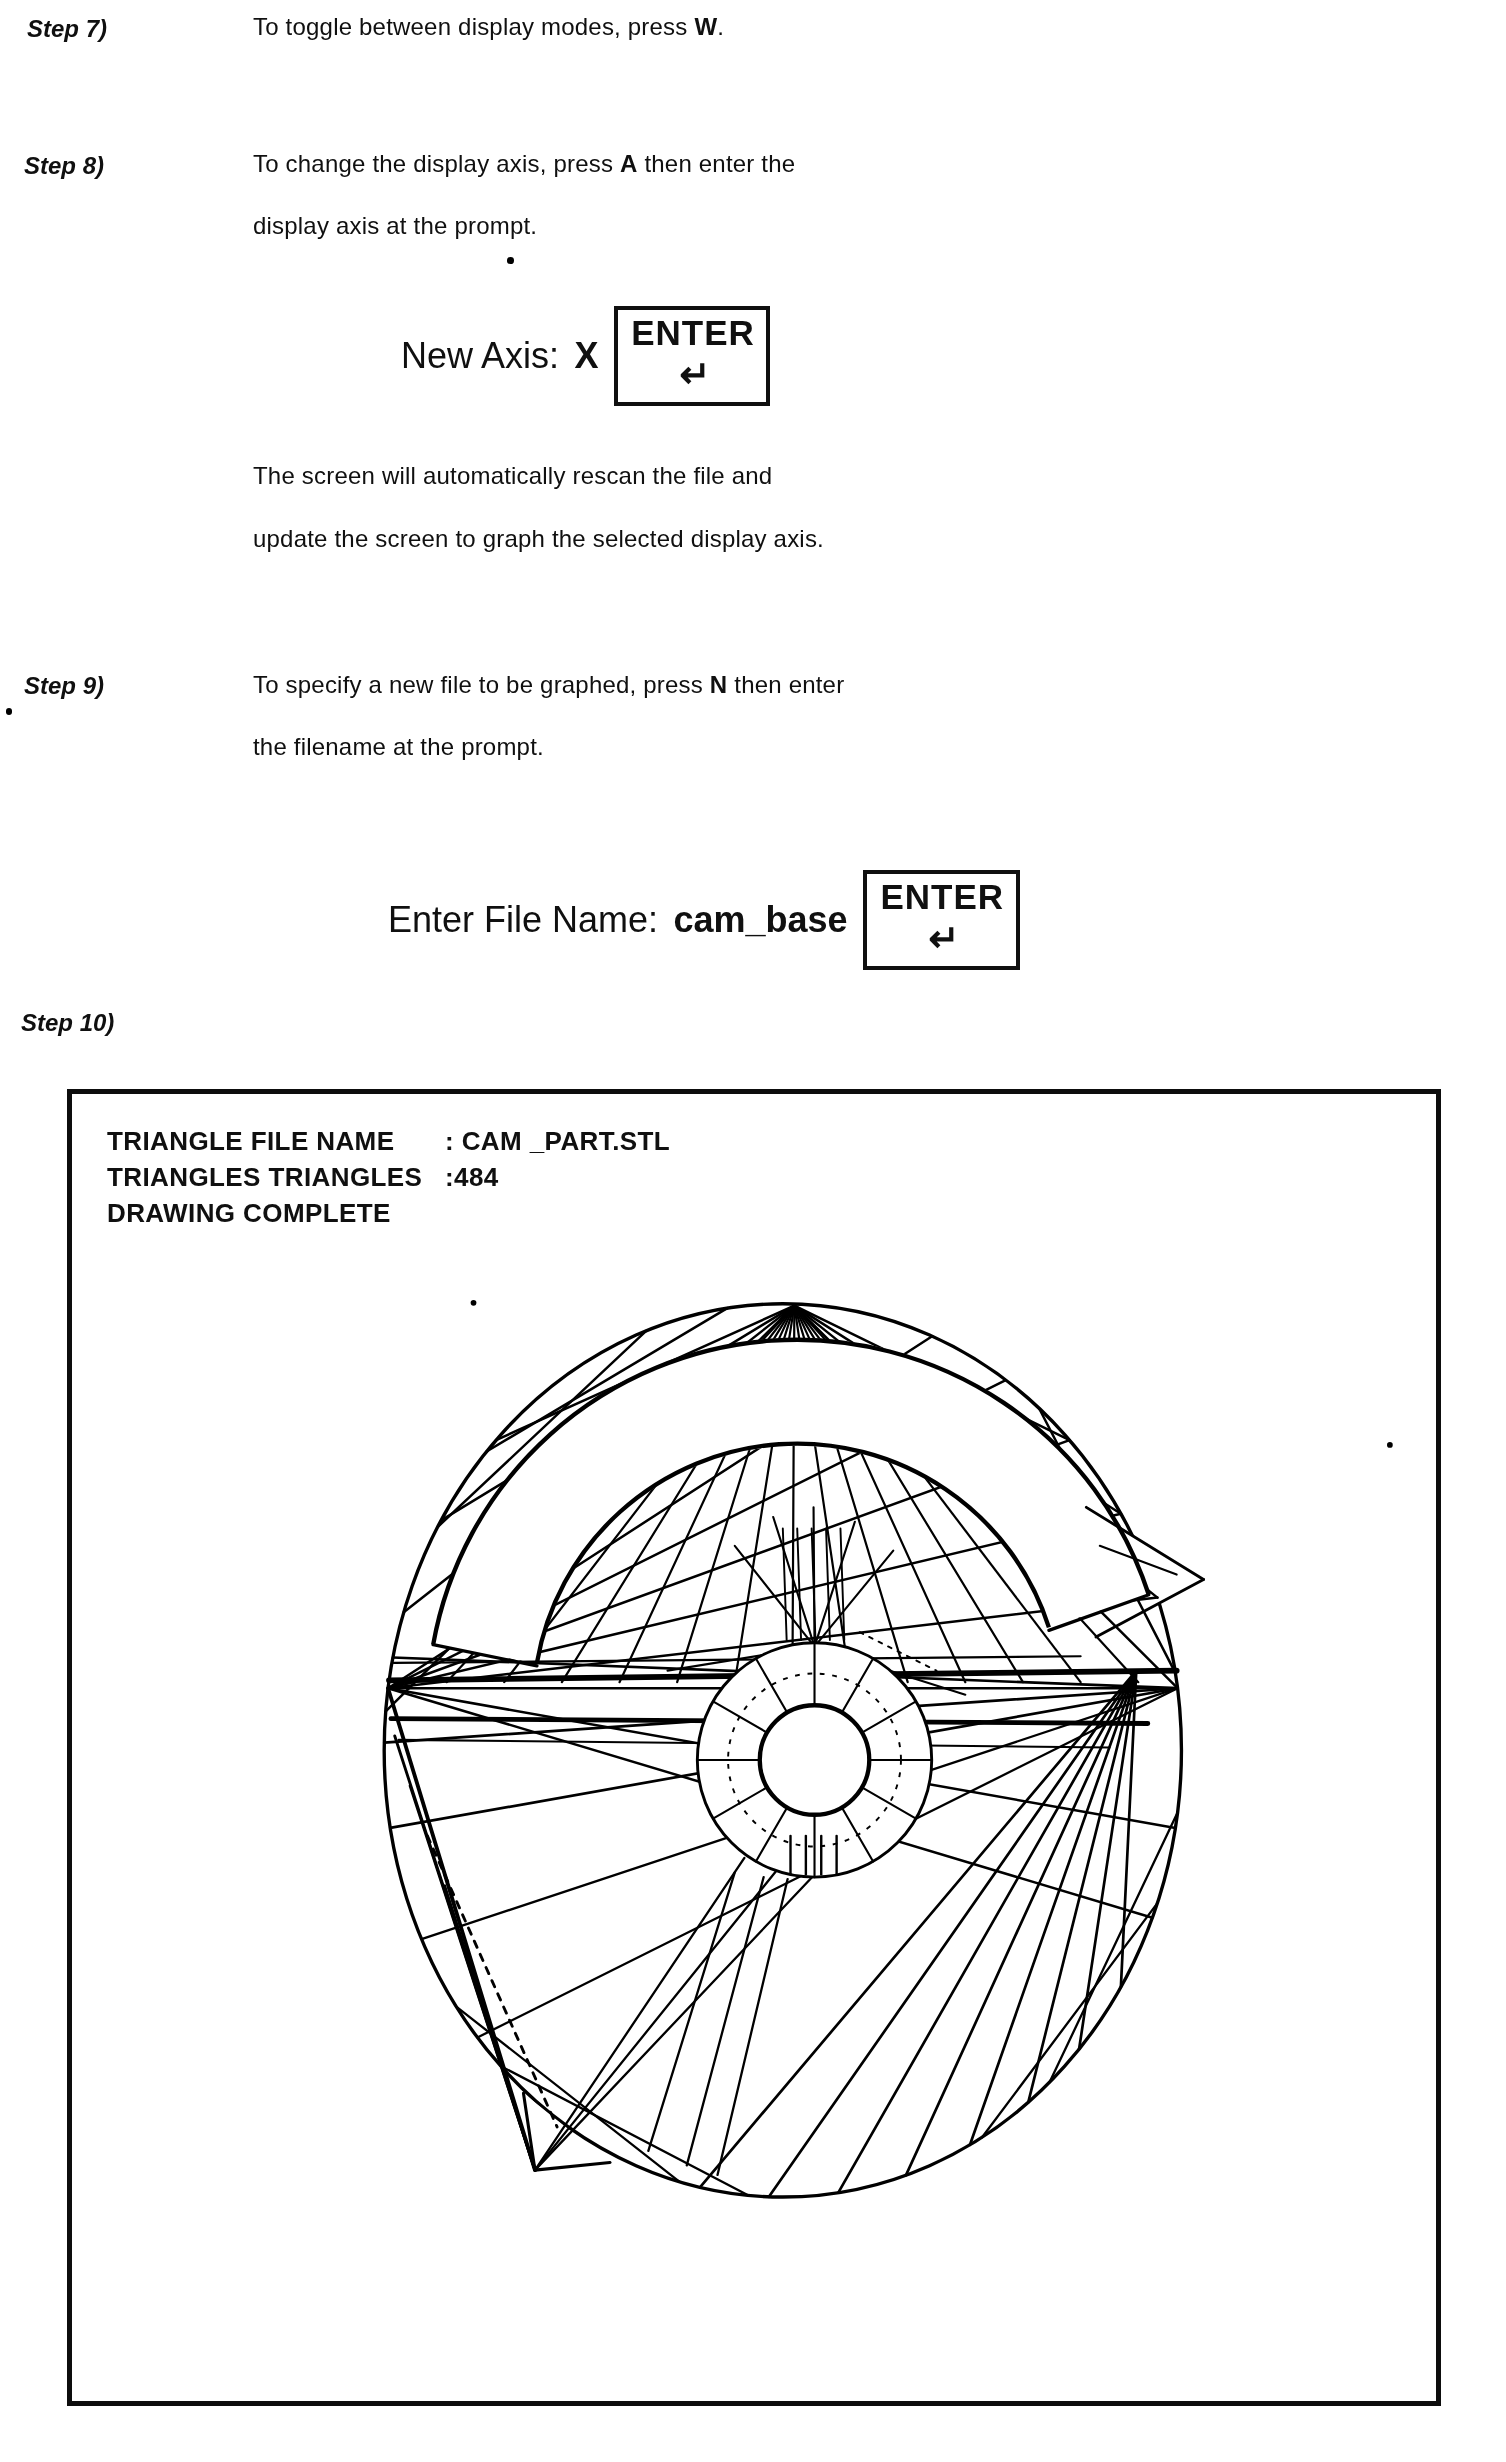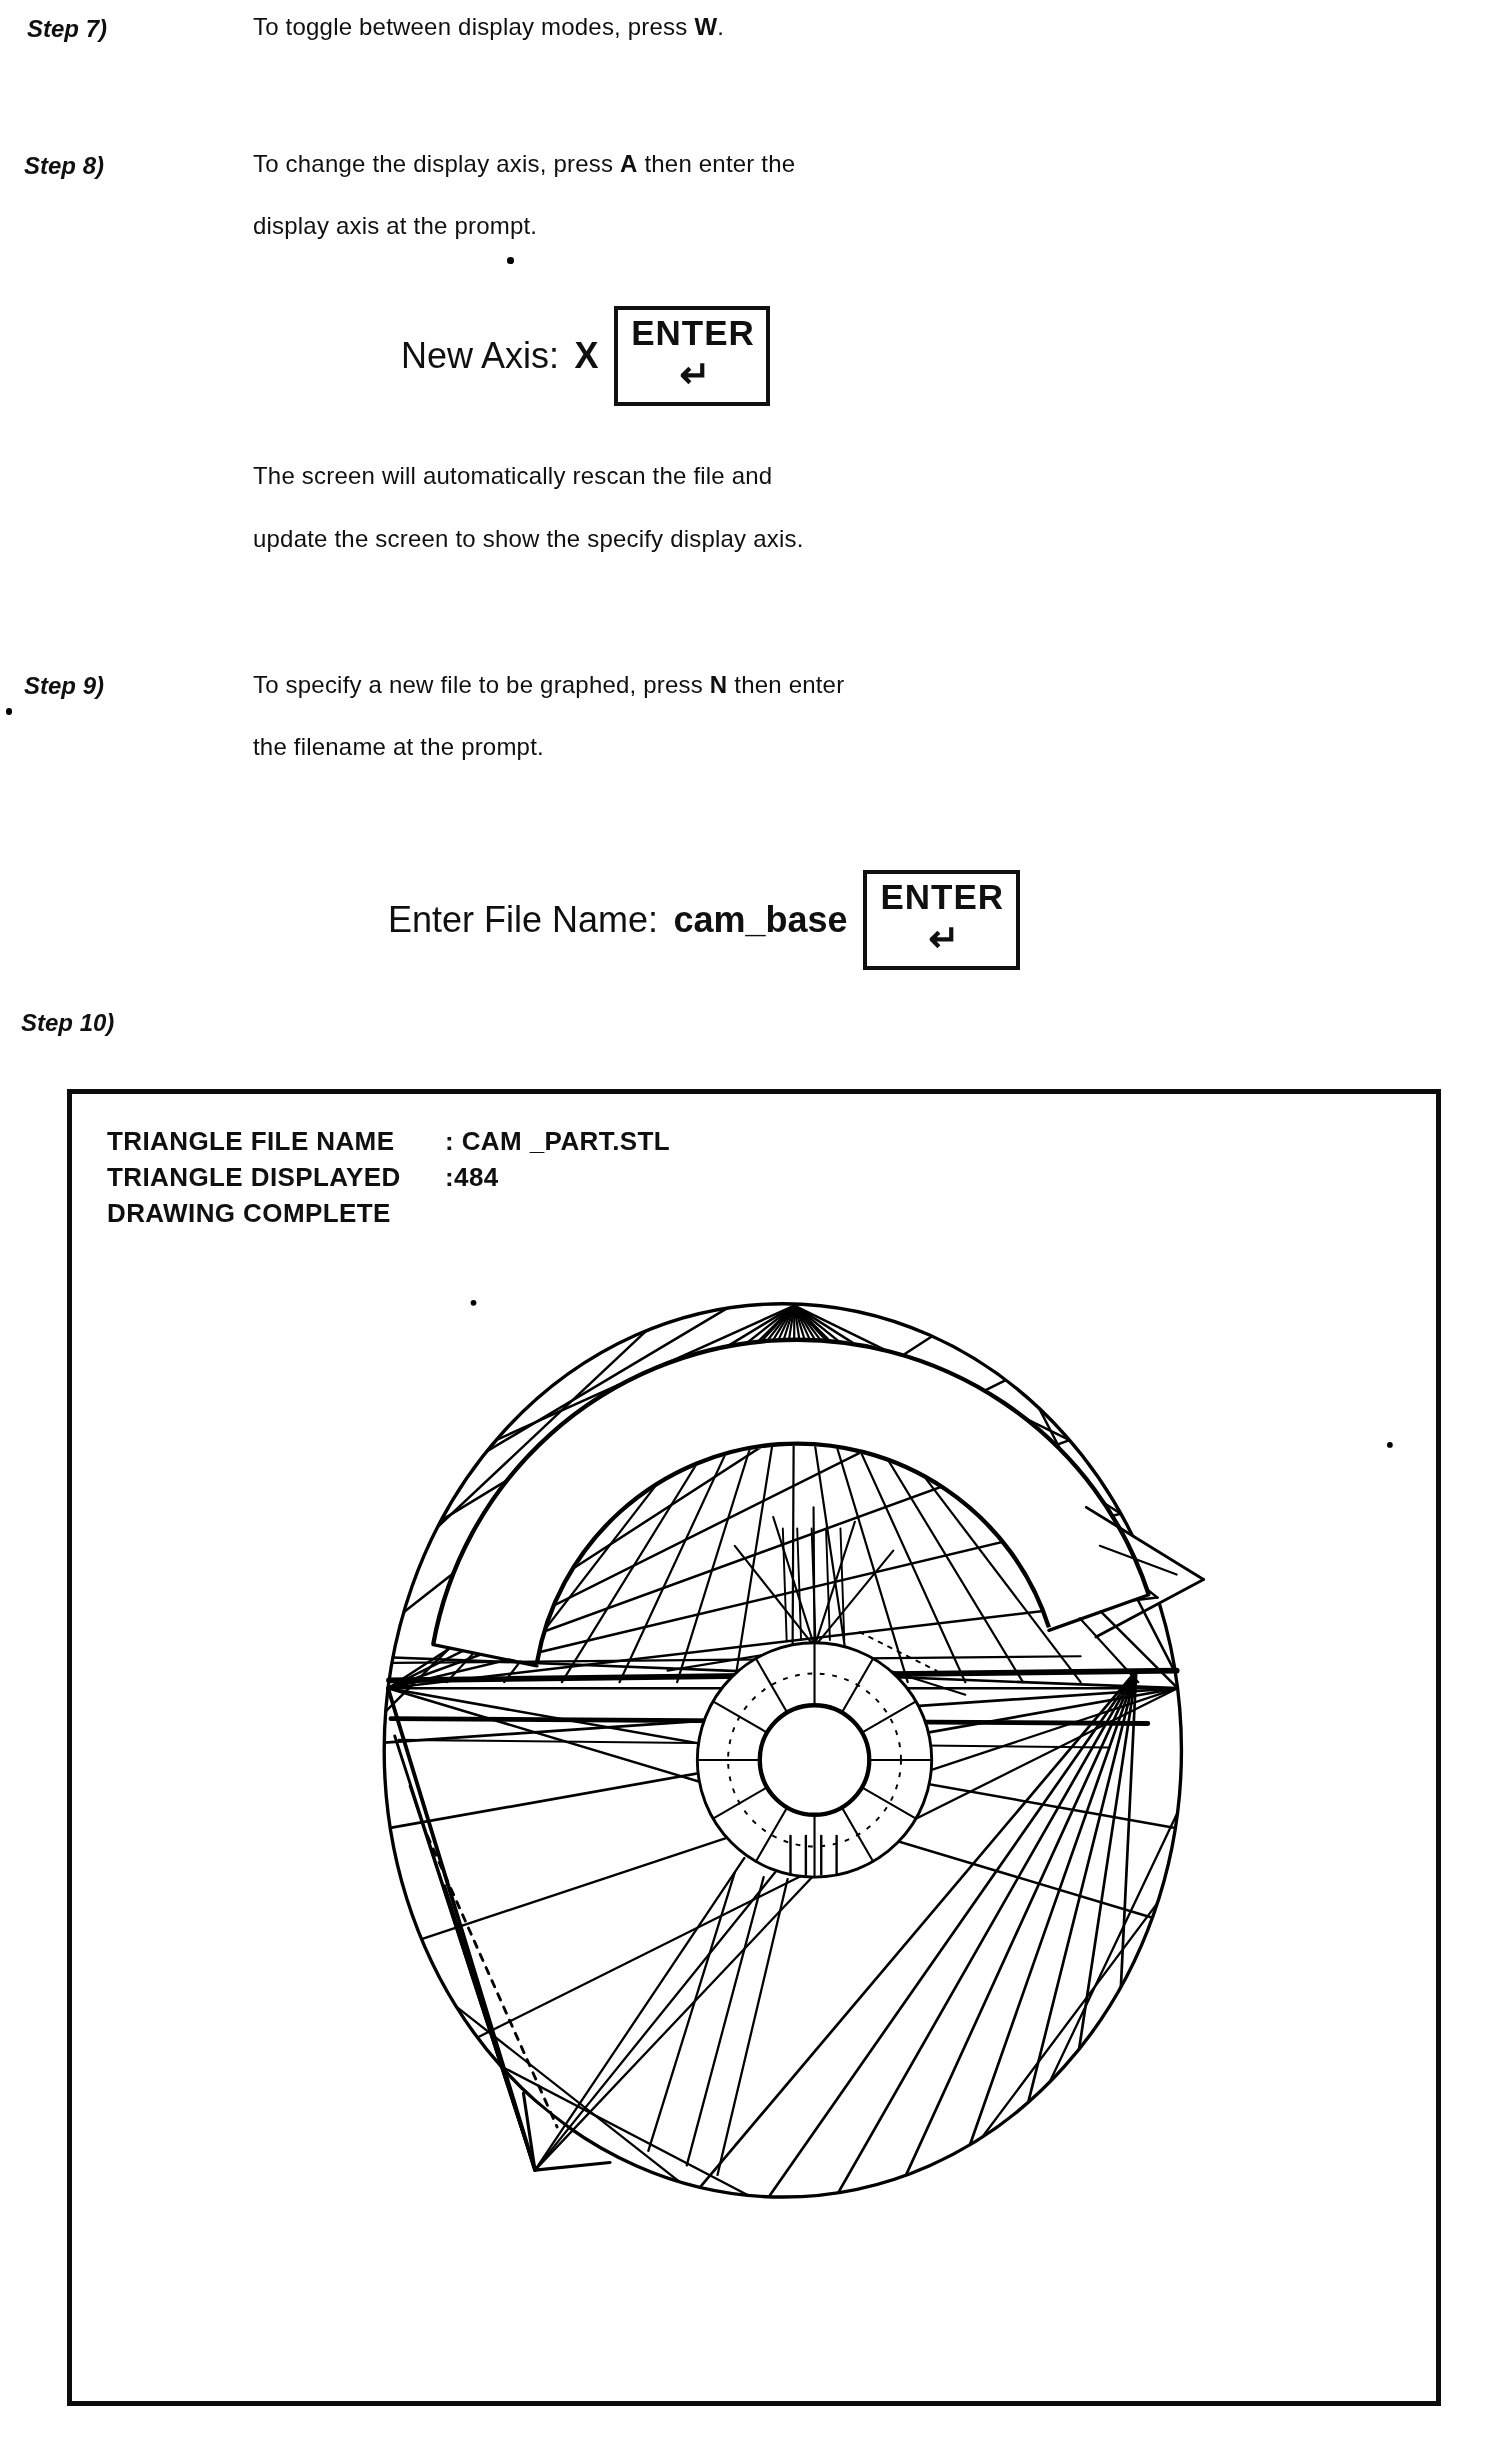--- a/index.html
+++ b/index.html
@@ -37,21 +37,21 @@
   <div class="abs prompt-row" style="left:401px;top:306px">
     <span>New Axis:</span>
     <span class="key-bold">X</span>
     <span class="enter-key">
         <span>ENTER</span>
         <span class="enter-arrow">↵</span>
       </span>
   </div>
 
   <div class="abs body-line" style="left:253px;top:462px">The screen will automatically rescan the file and</div>
-  <div class="abs body-line" style="left:253px;top:525px">update the screen to show the specify display axis.</div>
+  <div class="abs body-line" style="left:253px;top:525px">update the screen to graph the selected display axis.</div>
 
   <div class="abs step-label" style="left:24px;top:672px">Step 9)</div>
   <div class="abs body-line" style="left:253px;top:671px"><span>To specify a new file to be graphed, press </span><b>N</b><span> then enter</span></div>
   <div class="abs body-line" style="left:253px;top:733px">the filename at the prompt.</div>
 
   <div class="abs prompt-row" style="left:388px;top:870px">
     <span>Enter File Name:</span>
     <span class="key-bold">cam_base</span>
     <span class="enter-key">
         <span>ENTER</span>
@@ -170,21 +170,21 @@
         <line x1="764" y1="772" x2="764" y2="812" stroke="#000" stroke-width="2.5" stroke-linecap="round"></line>
         <line x1="780" y1="772" x2="780" y2="812" stroke="#000" stroke-width="2.5" stroke-linecap="round"></line>
         <line x1="796" y1="772" x2="796" y2="812" stroke="#000" stroke-width="2.5" stroke-linecap="round"></line>
         <circle cx="773" cy="693" r="90" fill="none" stroke="#000" stroke-width="2" stroke-dasharray="5 8"></circle>
         <circle cx="773" cy="693" r="57" fill="#fff" stroke="#000" stroke-width="4.5"></circle>
         <circle cx="418" cy="217" r="3" fill="#000"></circle>
         <circle cx="1372" cy="365" r="3" fill="#000"></circle>
       </svg>
     <div class="screen-header">
       <div class="scr-line"><span class="scr-label">TRIANGLE FILE NAME</span><span>: CAM _PART.STL</span></div>
-      <div class="scr-line"><span class="scr-label">TRIANGLE DISPLAYED</span><span>:484</span></div>
+      <div class="scr-line"><span class="scr-label">TRIANGLES TRIANGLES</span><span>:484</span></div>
       <div class="scr-line">DRAWING COMPLETE</div>
     </div>
   </div>
 
   <div class="dot" style="left:5.8px;top:708px"></div>
   <div class="dot" style="left:507px;top:257px"></div>
 </div>
 
 
 </body></html>

